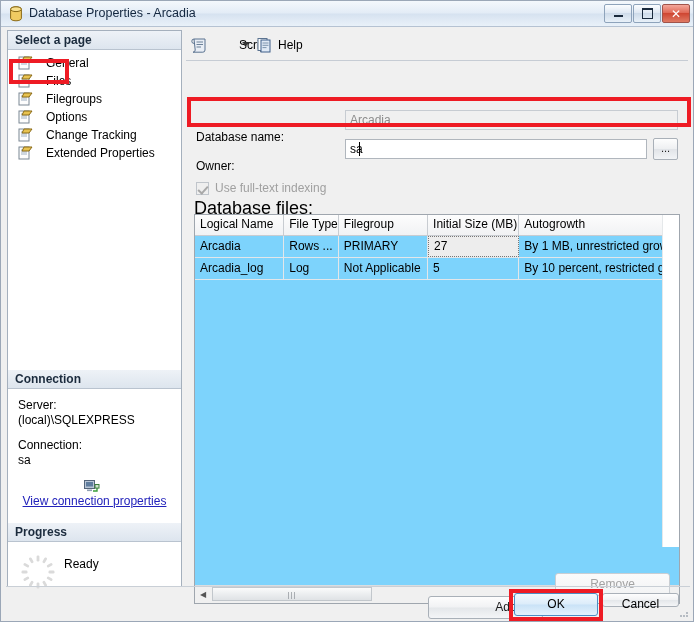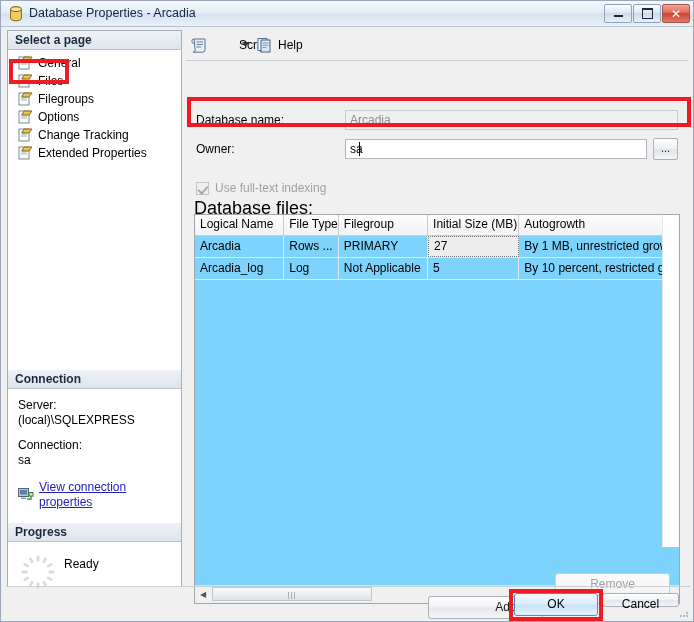--- a/index.html
+++ b/index.html
@@ -62,28 +62,29 @@
     height:19px;line-height:19px;
     background:linear-gradient(to bottom,#eef2f7,#dde5ee);
     border-bottom:1px solid #b9c3cf;
     font-weight:bold;font-size:12px;color:#1b2b3d;
     padding-left:7px;box-sizing:border-box;
   }
   #pagelist{padding:4px 0 0 10px;}
   .page-item{
     height:18px;display:flex;align-items:center;
     cursor:default;
+    gap:8px;
   }
   .pg-icon{width:15px;height:14px;position:relative;margin-right:5px;flex:0 0 auto;}
   .page-label{font-size:12px;color:#000;white-space:nowrap;}
 
   #conn-sec{position:absolute;left:0;top:339px;width:173px;}
   #conn-body{padding:9px 10px 0 10px;font-size:12px;line-height:15px;}
   .conn-gap{height:10px;}
-  #viewlink-row{display:flex;align-items:center;margin-top:12px;}
+  #viewlink-row{display:flex;align-items:center;margin-top:12px;flex-direction:column;}
   #link-icon{width:16px;height:14px;position:relative;margin-right:5px;flex:0 0 auto;}
   #view-link{color:#2222bb;text-decoration:underline;font-size:12px;cursor:pointer;}
 
   #prog-sec{position:absolute;left:0;top:492px;width:173px;}
   #prog-body{position:relative;height:60px;}
   #spinner{position:absolute;left:12px;top:12px;width:36px;height:36px;}
   #prog-text{position:absolute;left:56px;top:15px;font-size:12px;}
 
   
   #rightpane{
@@ -100,21 +101,21 @@
   .tb-icon{width:17px;height:16px;position:relative;margin-right:4px;}
   .tb-label{font-size:12px;}
   #tb-caret{
     position:absolute;left:56px;top:12px;
     width:0;height:0;border-left:4px solid transparent;border-right:4px solid transparent;
     border-top:4px solid #333;cursor:default;
   }
 
   #content{position:absolute;left:0;top:31px;width:502px;height:526px;}
 
-  .fld-label{position:absolute;font-size:12px;}
+  .fld-label{position:absolute;font-size:12px;margin-top:17px;}
   .tbox{
     position:absolute;height:20px;
     border:1px solid #b0b6bd;background:#fff;
     box-sizing:border-box;font-size:12px;
     padding:2px 0 0 4px;
   }
   .tbox.disabled{background:#f0f0f0;color:#8b8b8b;border-color:#c7ccd2;}
 
   #lbl-dbname{left:10px;top:52px;}
   #fld-dbname{left:159px;top:49px;width:333px;}

